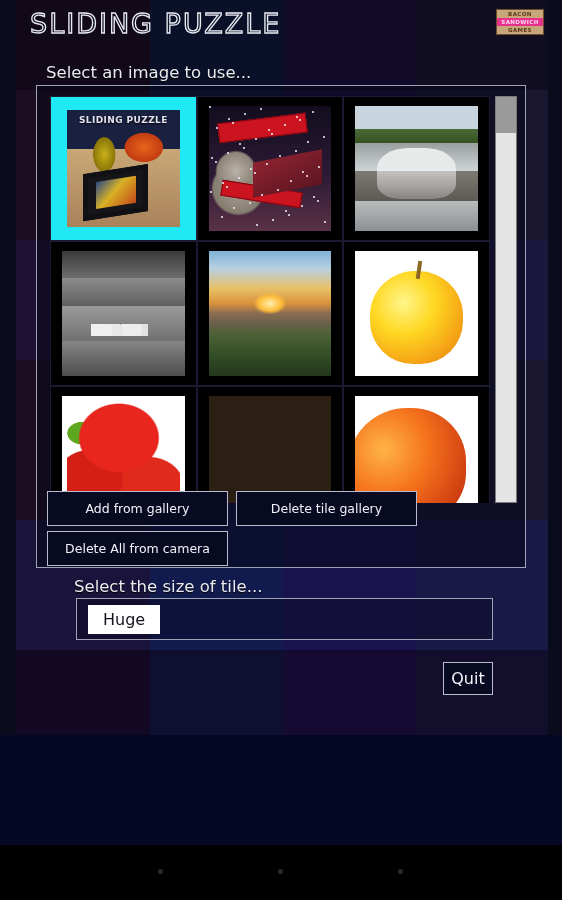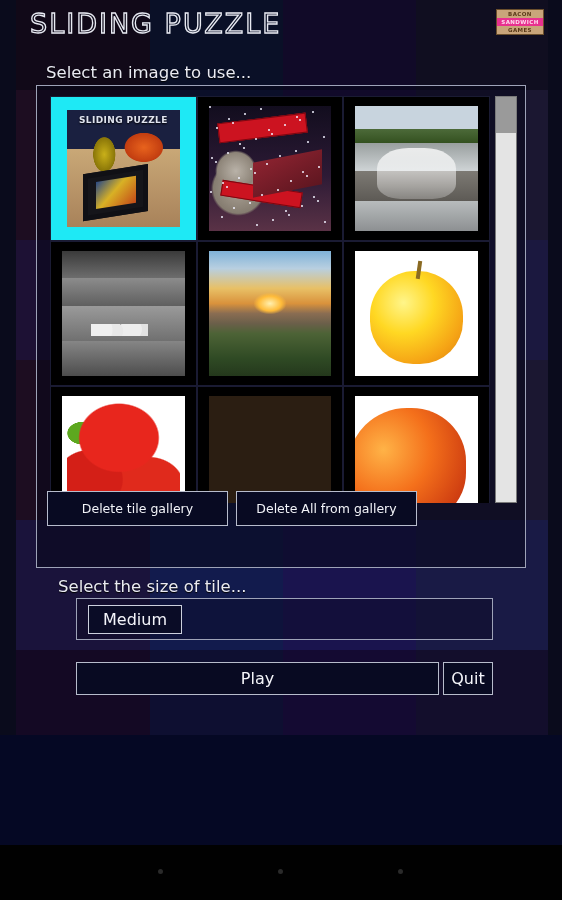--- a/index.html
+++ b/index.html
@@ -60,21 +60,21 @@
 
   
   .sec-label {
     position:absolute;
     color:#e9eaf2; font-size:16.5px;
     font-family:"DejaVu Sans", sans-serif;
     text-shadow:0 1px 1px #000;
     white-space:nowrap;
   }
   #label-image { left:46px; top:63px; }
-  #label-size  { left:58px; top:577px; }
+  #label-size  { left:74px; top:577px; }
 
   
   .img-panel {
     position:absolute; left:36px; top:85px;
     width:490px; height:483px;
     border:1px solid #9ea3b8;
     background:rgba(8,7,26,0.55);
   }
 
   .grid-clip {
@@ -457,31 +457,31 @@
             <div class="thumb t-peach"></div>
           </div>
         </div>
     </div>
 
     <div class="scroll-track">
       <div class="scroll-thumb" style="top: 0%;"></div>
     </div>
 
     <div class="gal-btns" style="position:absolute;left:10px;top:405px;width:370px;" id="gal-btns">
+        <div class="btn">Add from gallery</div>
         <div class="btn">Delete tile gallery</div>
-        <div class="btn">Delete All from gallery</div>
+        <div class="btn">Delete All from camera</div>
       </div>
   </div>
 
   <div class="sec-label" id="label-size">Select the size of tile...</div>
 
   <div class="size-panel" id="size-panel">
-      <div class="size-btn">Medium</div>
+      <div class="size-btn active">Huge</div>
     </div>
 
-  <div class="play-btn">Play</div>
   <div class="quit-btn">Quit</div>
 
   <div class="navdot" style="left:158px;"></div>
   <div class="navdot" style="left:278px;"></div>
   <div class="navdot" style="left:398px;"></div>
 
 </div>
 
 </body></html>

